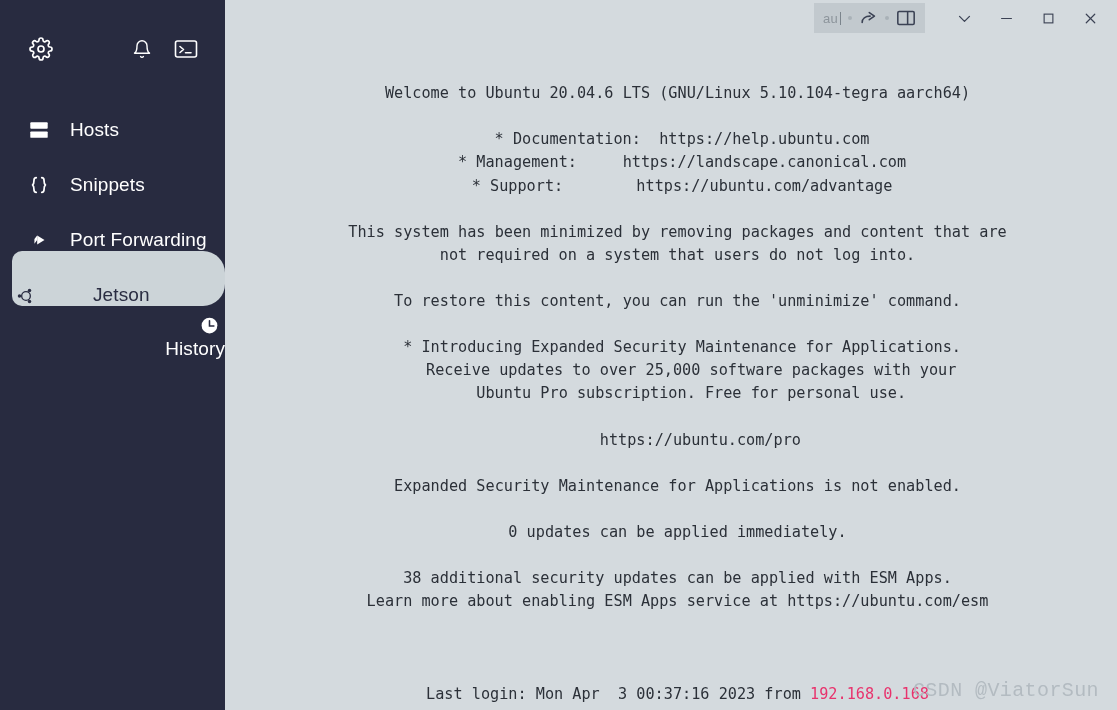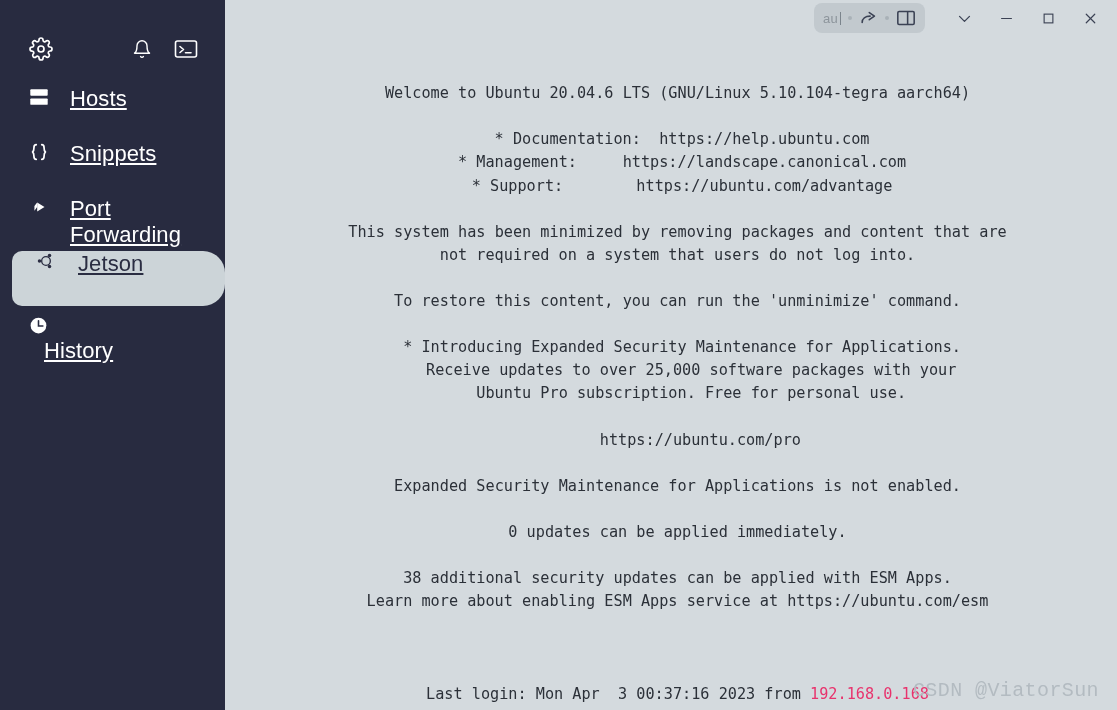--- a/index.html
+++ b/index.html
@@ -44,49 +44,49 @@
   }
   .sb-icon-btn svg { display: block; }
   .sb-spacer { flex: 1; }
   .sb-gap { width: 18px; }
 
   .nav {
     margin-top: 6px;
   }
   .nav-item {
     display: flex;
-    align-items: flex-start;
+    align-items: flex-end;
     height: 55px;
     padding-left: 28px;
     color: #ffffff;
-    font-size: 22px;
+    font-size: 19px;
     position: relative;
-    text-decoration: underline;
   }
   .nav-item .nav-icon {
     width: 26px;
     display: flex;
     align-items: center;
     justify-content: flex-start;
     color: #ffffff;
     flex: 0 0 26px;
   }
   .nav-item .nav-label {
     margin-left: 16px;
     letter-spacing: 0.1px;
   }
   .nav-item.selected {
     background: #ccd4d8;
     color: #2a2d42;
     margin-left: 12px;
-    padding-left: 24px;
+    padding-left: 4px;
     border-top-right-radius: 22px;
     border-bottom-right-radius: 22px;
     border-top-left-radius: 10px;
     border-bottom-left-radius: 10px;
+    gap: 35px;
   }
   .nav-item.selected .nav-icon { color: #2a2d42; }
 
   
   .notch {
     position: absolute;
     left: 12px;
     width: 213px;
     height: 22px;
     background: #282b40;
@@ -108,21 +108,21 @@
     display: flex;
     align-items: center;
     justify-content: flex-end;
     padding-right: 6px;
     z-index: 5;
   }
   .tb-pill {
     display: flex;
     align-items: center;
     background: #c2c9ce;
-    border-radius: 8px;
+    border-radius: 0;
     height: 30px;
     padding: 0 9px;
     gap: 7px;
     margin-right: 18px;
   }
   .tb-pill .pill-text {
     font-family: "Liberation Sans", sans-serif;
     font-size: 13px;
     color: #8d959c;
     letter-spacing: 0.3px;

